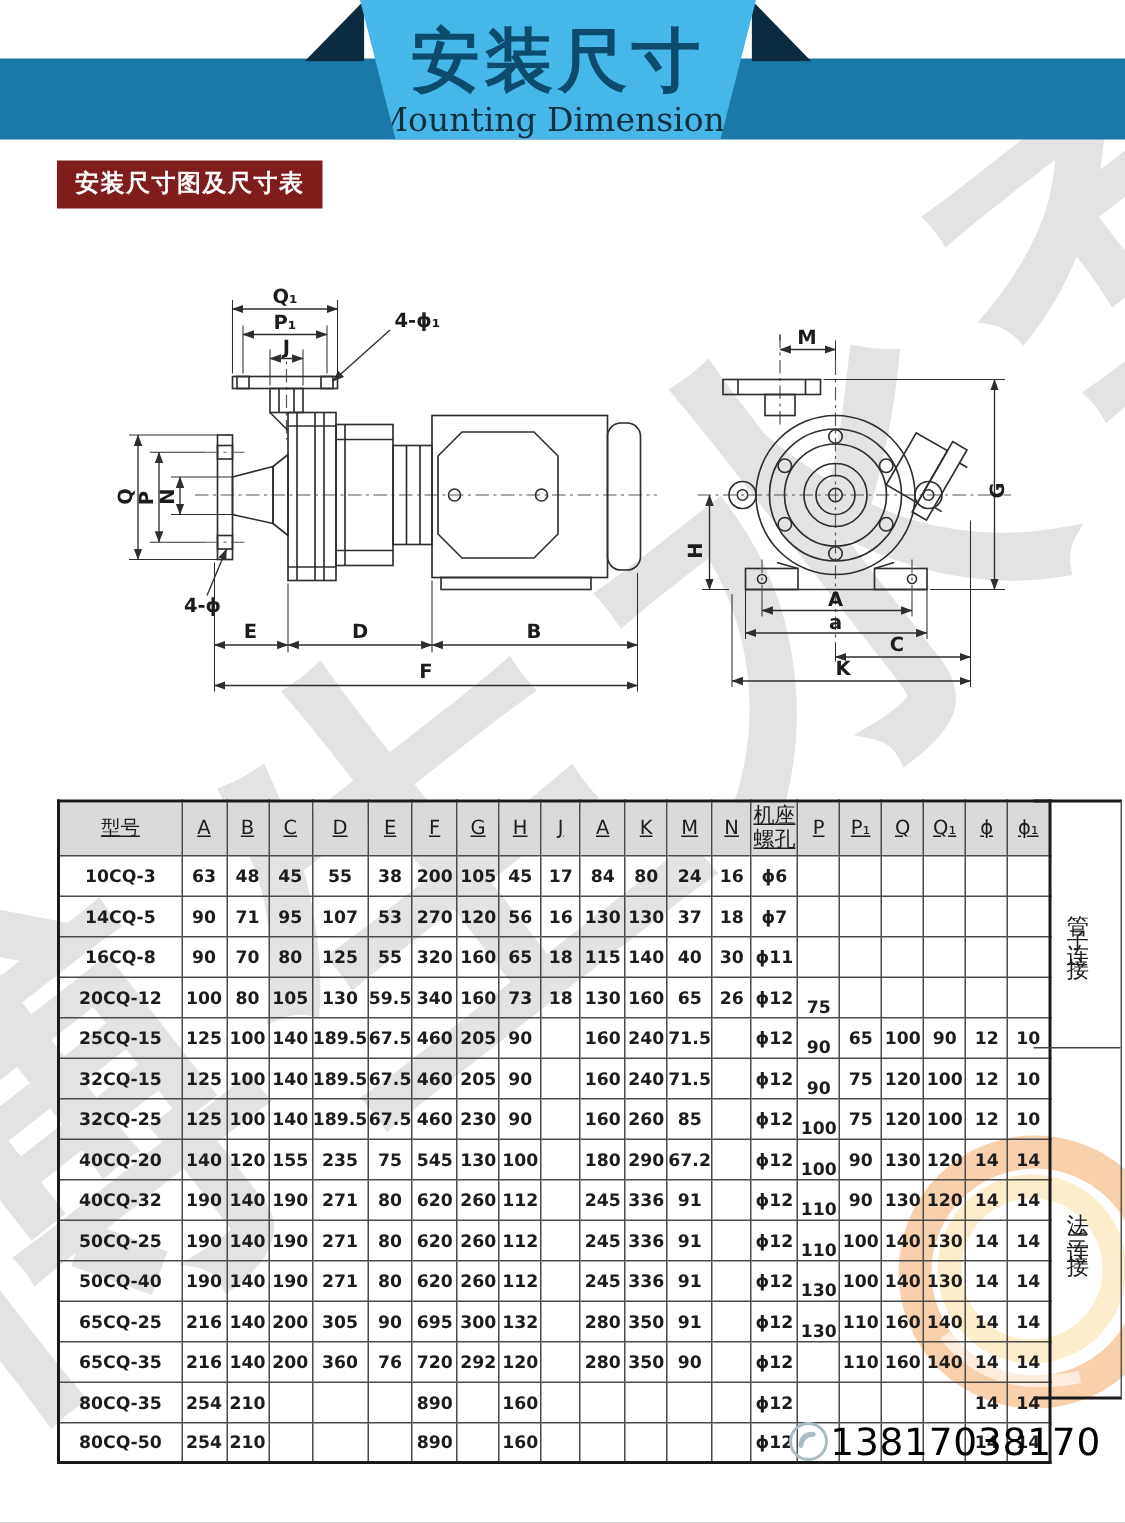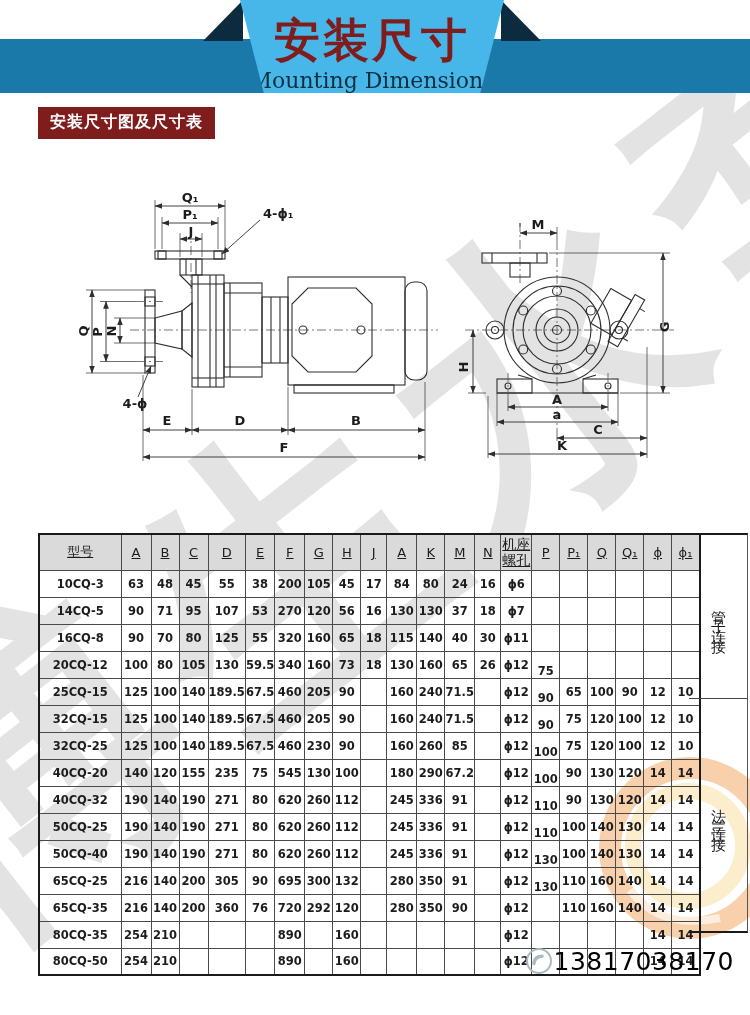--- a/index.html
+++ b/index.html
@@ -14,21 +14,21 @@
   .wm-stamp { position:absolute; left:585px; top:740px; z-index:1; pointer-events:none; }
 
   
   .banner { position:absolute; left:0; top:0; width:750px; height:96px; z-index:5; }
   .band { position:absolute; left:0; top:39px; width:750px; height:54px; background:#1a79a9; }
   .tri { position:absolute; top:0; width:40px; height:41px; background:#0d2b3f; }
   .tri-l { left:203px; clip-path:polygon(100% 0, 100% 100%, 0 100%); }
   .tri-r { left:501px; clip-path:polygon(0 0, 100% 100%, 0 100%); }
   .trap { position:absolute; left:240px; top:0; width:264px; height:93px; background:#47b7e9;
     clip-path:polygon(0 0, 100% 0, 91% 100%, 9% 100%); text-align:center; }
-  .banner-title { margin-top:10px; font-size:46px; font-weight:bold; color:#7f1d1d; letter-spacing:3px; }
+  .banner-title { margin-top:10px; font-size:46px; font-weight:bold; color:#0c4a6e; letter-spacing:3px; }
   .banner-sub { font-size:22px; color:#0f2e3e; font-family:"DejaVu Serif","Liberation Serif",serif; margin-top:-4px; }
 
   
   .section-label { position:absolute; left:38px; top:107px; background:#7f1d1d; color:#ffffff;
     font-size:16px; font-weight:bold; padding:5px 12px 6px; letter-spacing:1px; z-index:4; }
 
   
   .drawing { position:absolute; left:40px; top:175px; z-index:2; }
   .ln { stroke:#2e2e2e; stroke-width:1.1; fill:none; }
   .cl { stroke:#555; stroke-width:0.8; fill:none; stroke-dasharray:9 3 2 3; }

